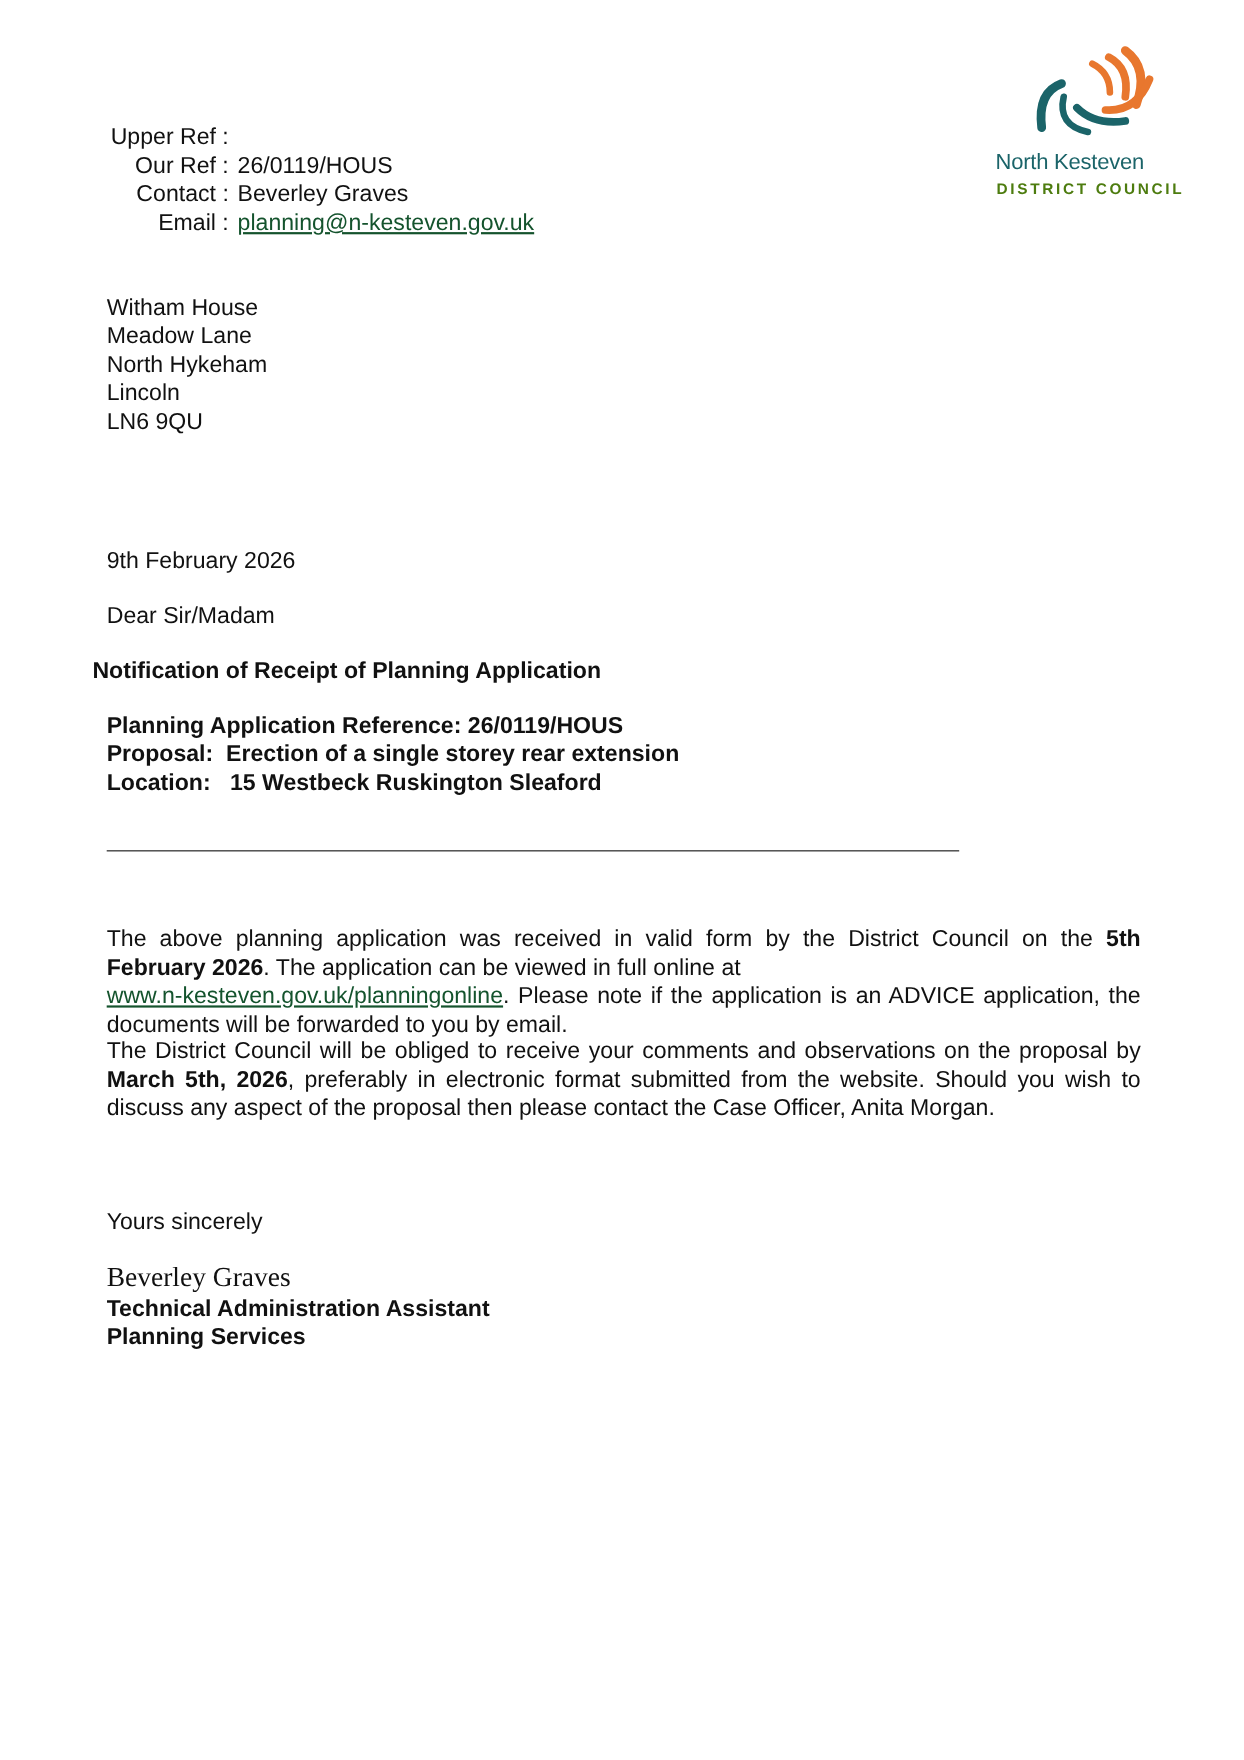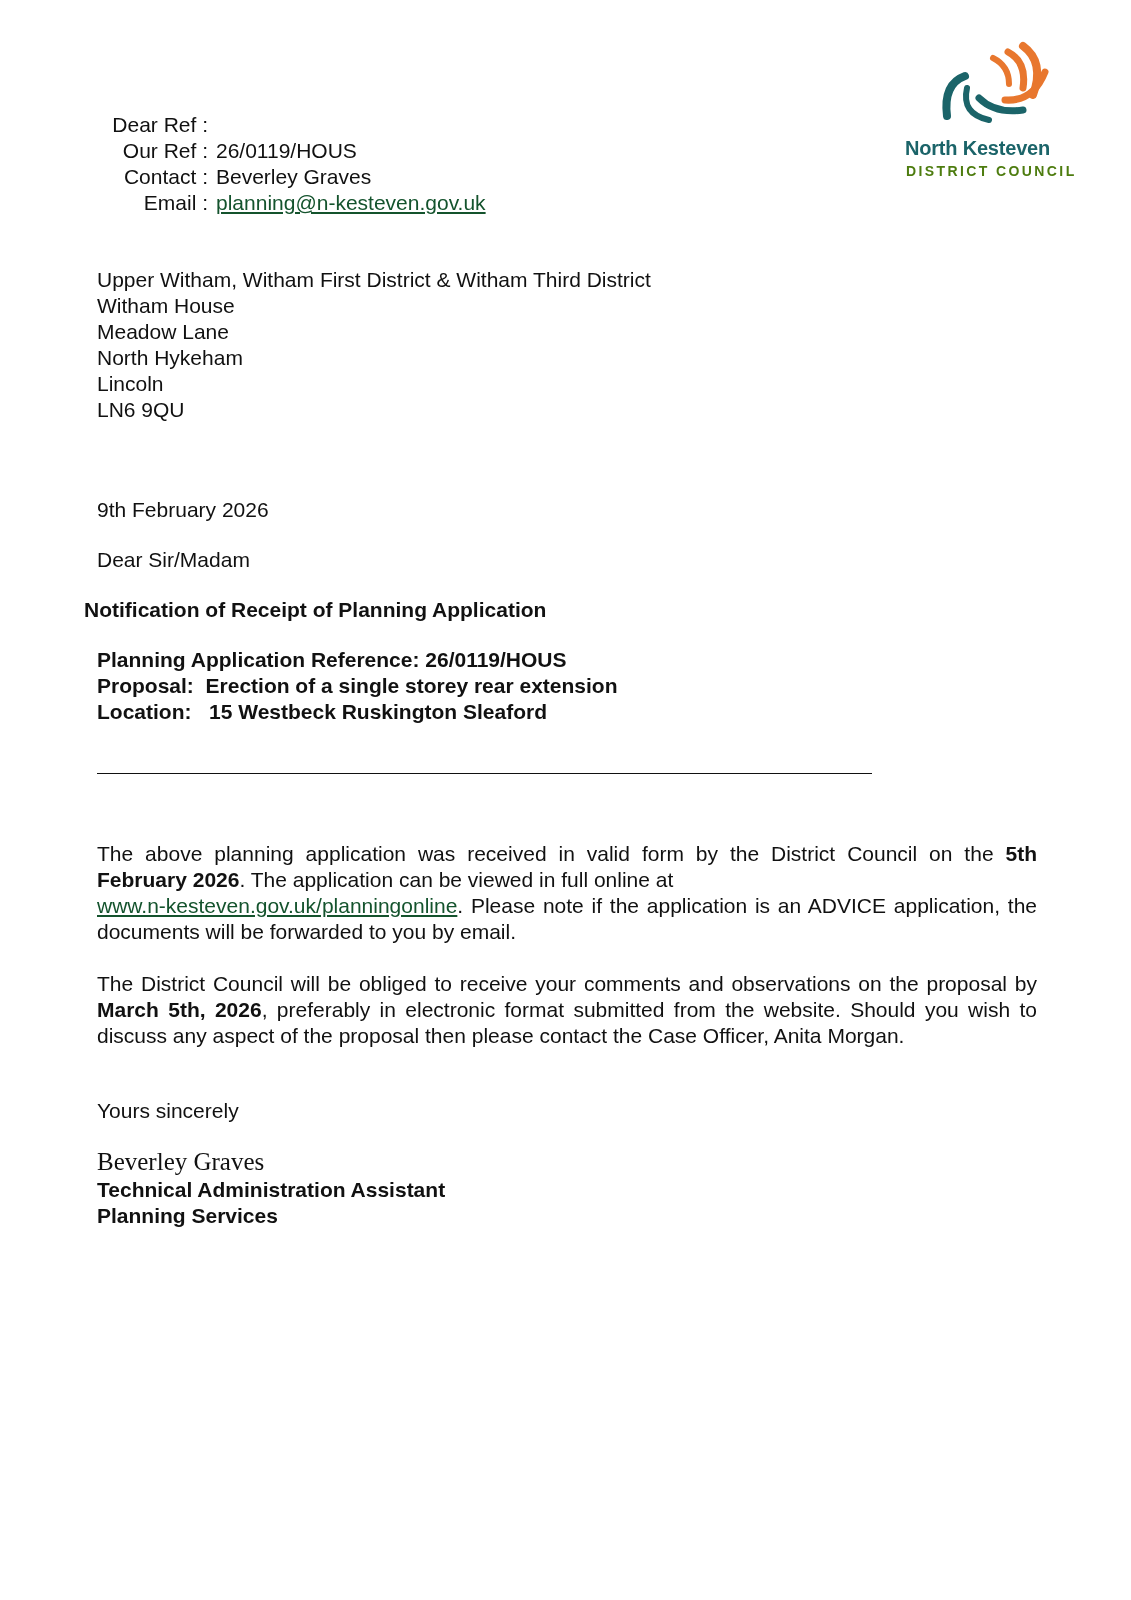--- a/index.html
+++ b/index.html
@@ -5,37 +5,37 @@
   html, body { margin: 0; padding: 0; background: #ffffff; }
   body { width: 1131px; height: 1600px; position: relative; overflow: hidden;
          font-family: "Liberation Sans", sans-serif; color: #111; }
   .abs { position: absolute; }
   .t { font-size: 21px; line-height: 26px; white-space: nowrap; }
   .refs { left: 98px; top: 112px; }
   .ref-row { display: flex; height: 26px; font-size: 21px; line-height: 26px; }
   .ref-label { width: 110px; text-align: right; padding-right: 8px; }
   .ref-val a, .ul { color: #14532d; text-decoration: underline; }
   .logo { left: 905px; top: 40px; width: 180px; height: 140px; }
-  .logo-name { position: absolute; left: 0; top: 97px; font-weight: bold; font-size: 20px;
+  .logo-name { position: absolute; left: 0; top: 97px; font-weight: normal; font-size: 20px;
                color: #1b6469; letter-spacing: -0.2px; white-space: nowrap; }
   .logo-sub { position: absolute; left: 1px; top: 123px; font-size: 14px; letter-spacing: 2.4px;
               color: #4d7c0f; white-space: nowrap; font-weight: bold; }
   .addr { left: 97px; top: 267px; }
   .addr div { height: 26px; }
   .bold { font-weight: bold; }
   .para { left: 97px; width: 940px; font-size: 21px; line-height: 26px; text-align: justify; }
   .rule { left: 97px; top: 773px; width: 775px; border-top: 1.5px solid #111; }
   .sig { font-family: "Liberation Serif", serif; font-size: 25px; line-height: 28px; }
 </style>
 </head>
 <body>
 
 <div class="abs refs">
   <div class="ref-row">
-    <span class="ref-label">Dear Ref :</span>
+    <span class="ref-label">Upper Ref :</span>
     <span class="ref-val"></span>
   </div>
   <div class="ref-row">
     <span class="ref-label">Our Ref :</span>
     <span class="ref-val">26/0119/HOUS</span>
   </div>
   <div class="ref-row">
     <span class="ref-label">Contact :</span>
     <span class="ref-val">Beverley Graves</span>
   </div>
@@ -55,21 +55,20 @@
 
     <path d="M60 36 Q38 44 42 76" stroke="#1b6469" stroke-width="8" fill="none" stroke-linecap="round"></path>
     <path d="M62 48 Q56 74 84 80" stroke="#1b6469" stroke-width="6" fill="none" stroke-linecap="round"></path>
     <path d="M74 58 Q90 74 118 70" stroke="#1b6469" stroke-width="7" fill="none" stroke-linecap="round"></path>
   </svg>
   <div class="logo-name">North Kesteven</div>
   <div class="logo-sub">DISTRICT COUNCIL</div>
 </div>
 
 <div class="abs addr t">
-  <div>Upper Witham, Witham First District &amp; Witham Third District</div>
   <div>Witham House</div>
   <div>Meadow Lane</div>
   <div>North Hykeham</div>
   <div>Lincoln</div>
   <div>LN6 9QU</div>
 </div>
 
 <div class="abs t" style="left:97px;top:497px;">9th February 2026</div>
 <div class="abs t" style="left:97px;top:547px;">Dear Sir/Madam</div>
 <div class="abs t bold" style="left:84px;top:597px;">Notification of Receipt of Planning Application</div>
@@ -79,20 +78,20 @@
   <div style="white-space:pre;">Proposal:  Erection of a single storey rear extension</div>
   <div style="white-space:pre;">Location:   15 Westbeck Ruskington Sleaford</div>
 </div>
 
 <div class="abs rule"></div>
 
 <div class="abs para" style="top:798px;margin-top:43px;">
   <span>The above planning application was received in valid form by the District Council on the </span><b>5th February 2026</b><span>. The application can be viewed in full online at </span><br><a class="ul">www.n-kesteven.gov.uk/planningonline</a><span>.  Please note if the application is an ADVICE application, the documents will be forwarded to you by email.</span>
 </div>
 
-<div class="abs para" style="top:971px;">
+<div class="abs para" style="top:943px;">
   <span>The District Council will be obliged to receive your comments and observations on the proposal by </span><b>March 5th, 2026</b><span>, preferably in electronic format submitted from the website. Should you wish to discuss any aspect of the proposal then please contact the Case Officer, Anita Morgan.</span>
 </div>
 
 <div class="abs t" style="left:97px;top:1098px;">Yours sincerely</div>
 <div class="abs sig" style="left:97px;top:1148px;">Beverley Graves</div>
 <div class="abs t bold" style="left:97px;top:1177px;">Technical Administration Assistant</div>
 <div class="abs t bold" style="left:97px;top:1203px;">Planning Services</div>
 
 </body></html>

